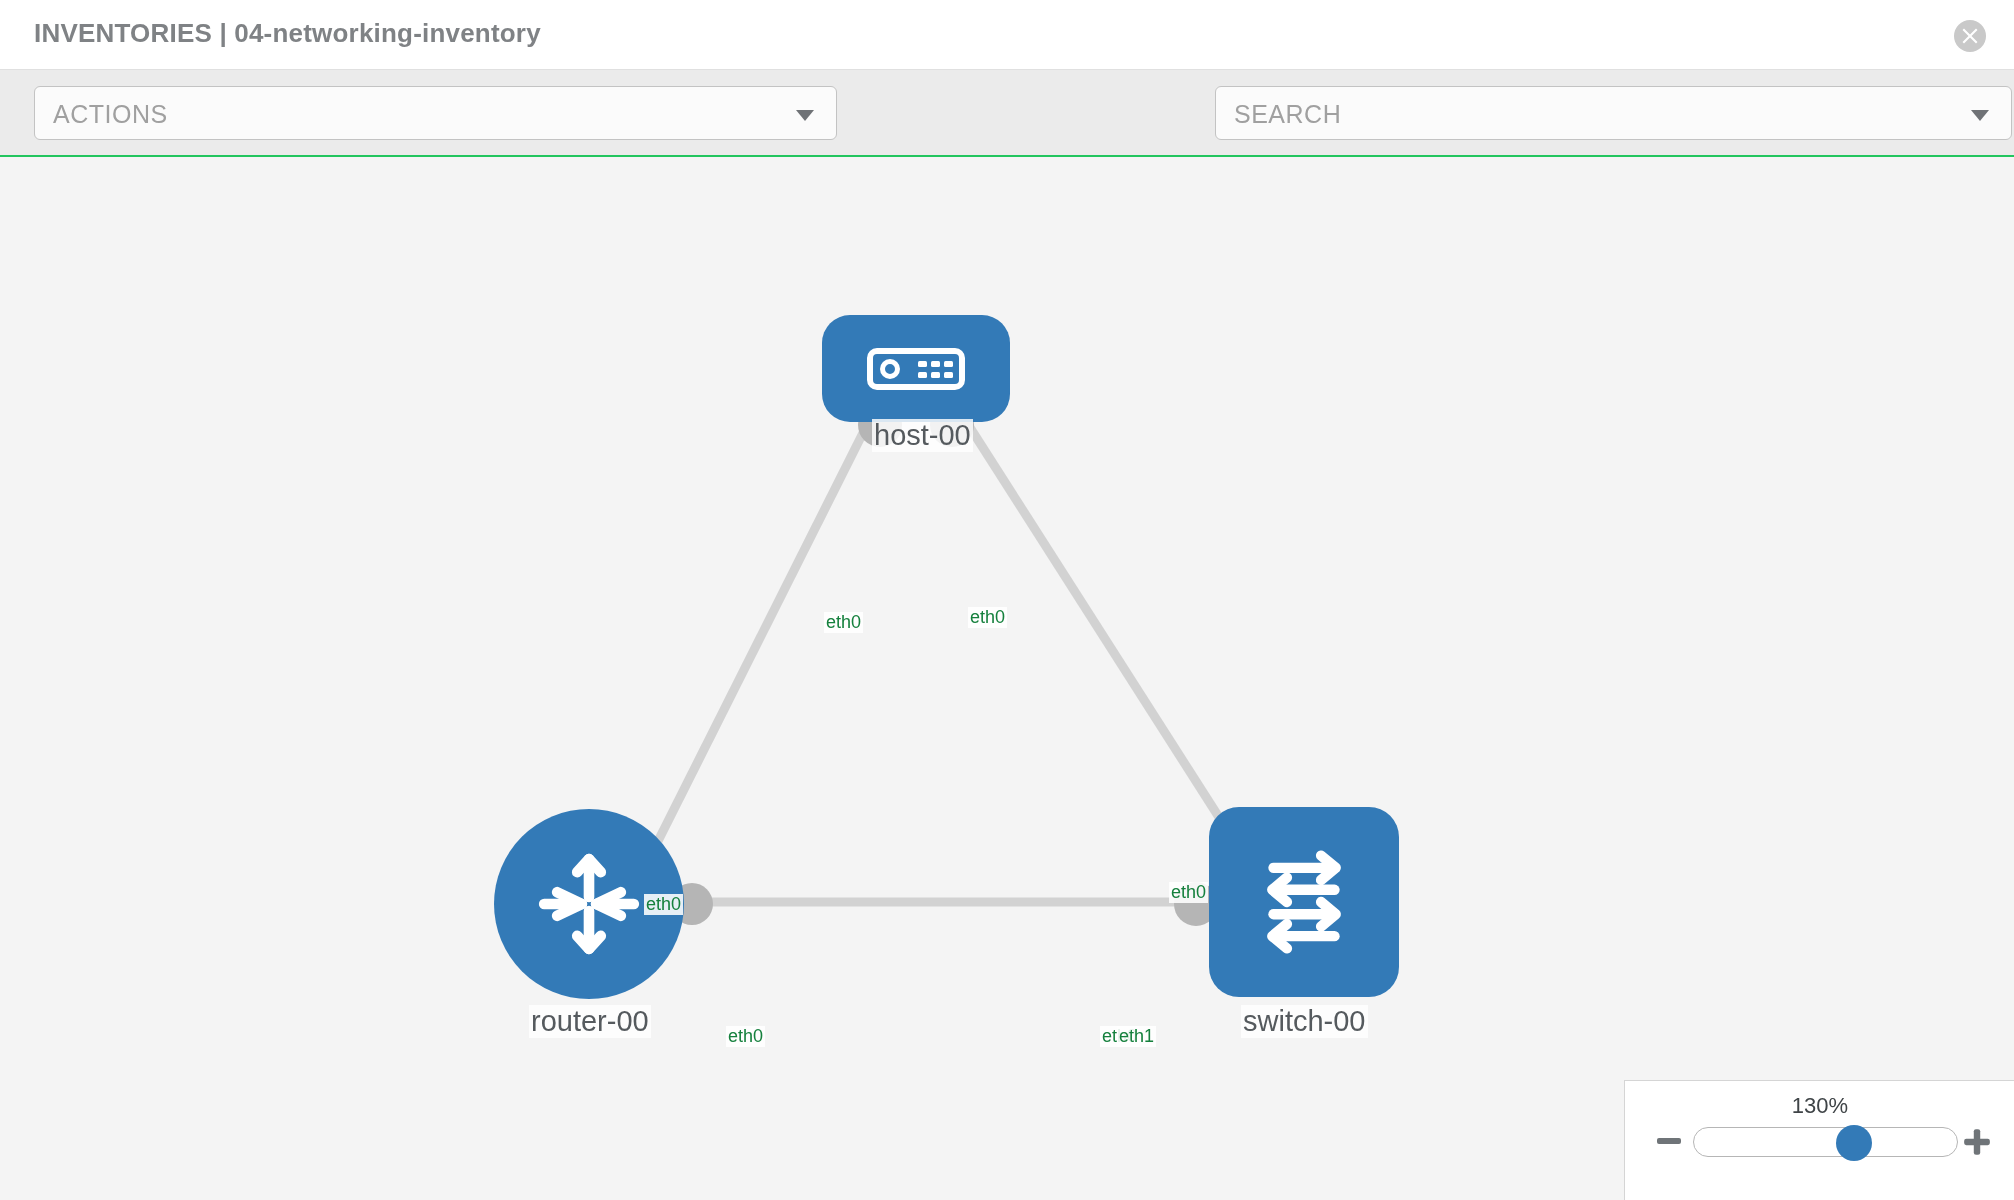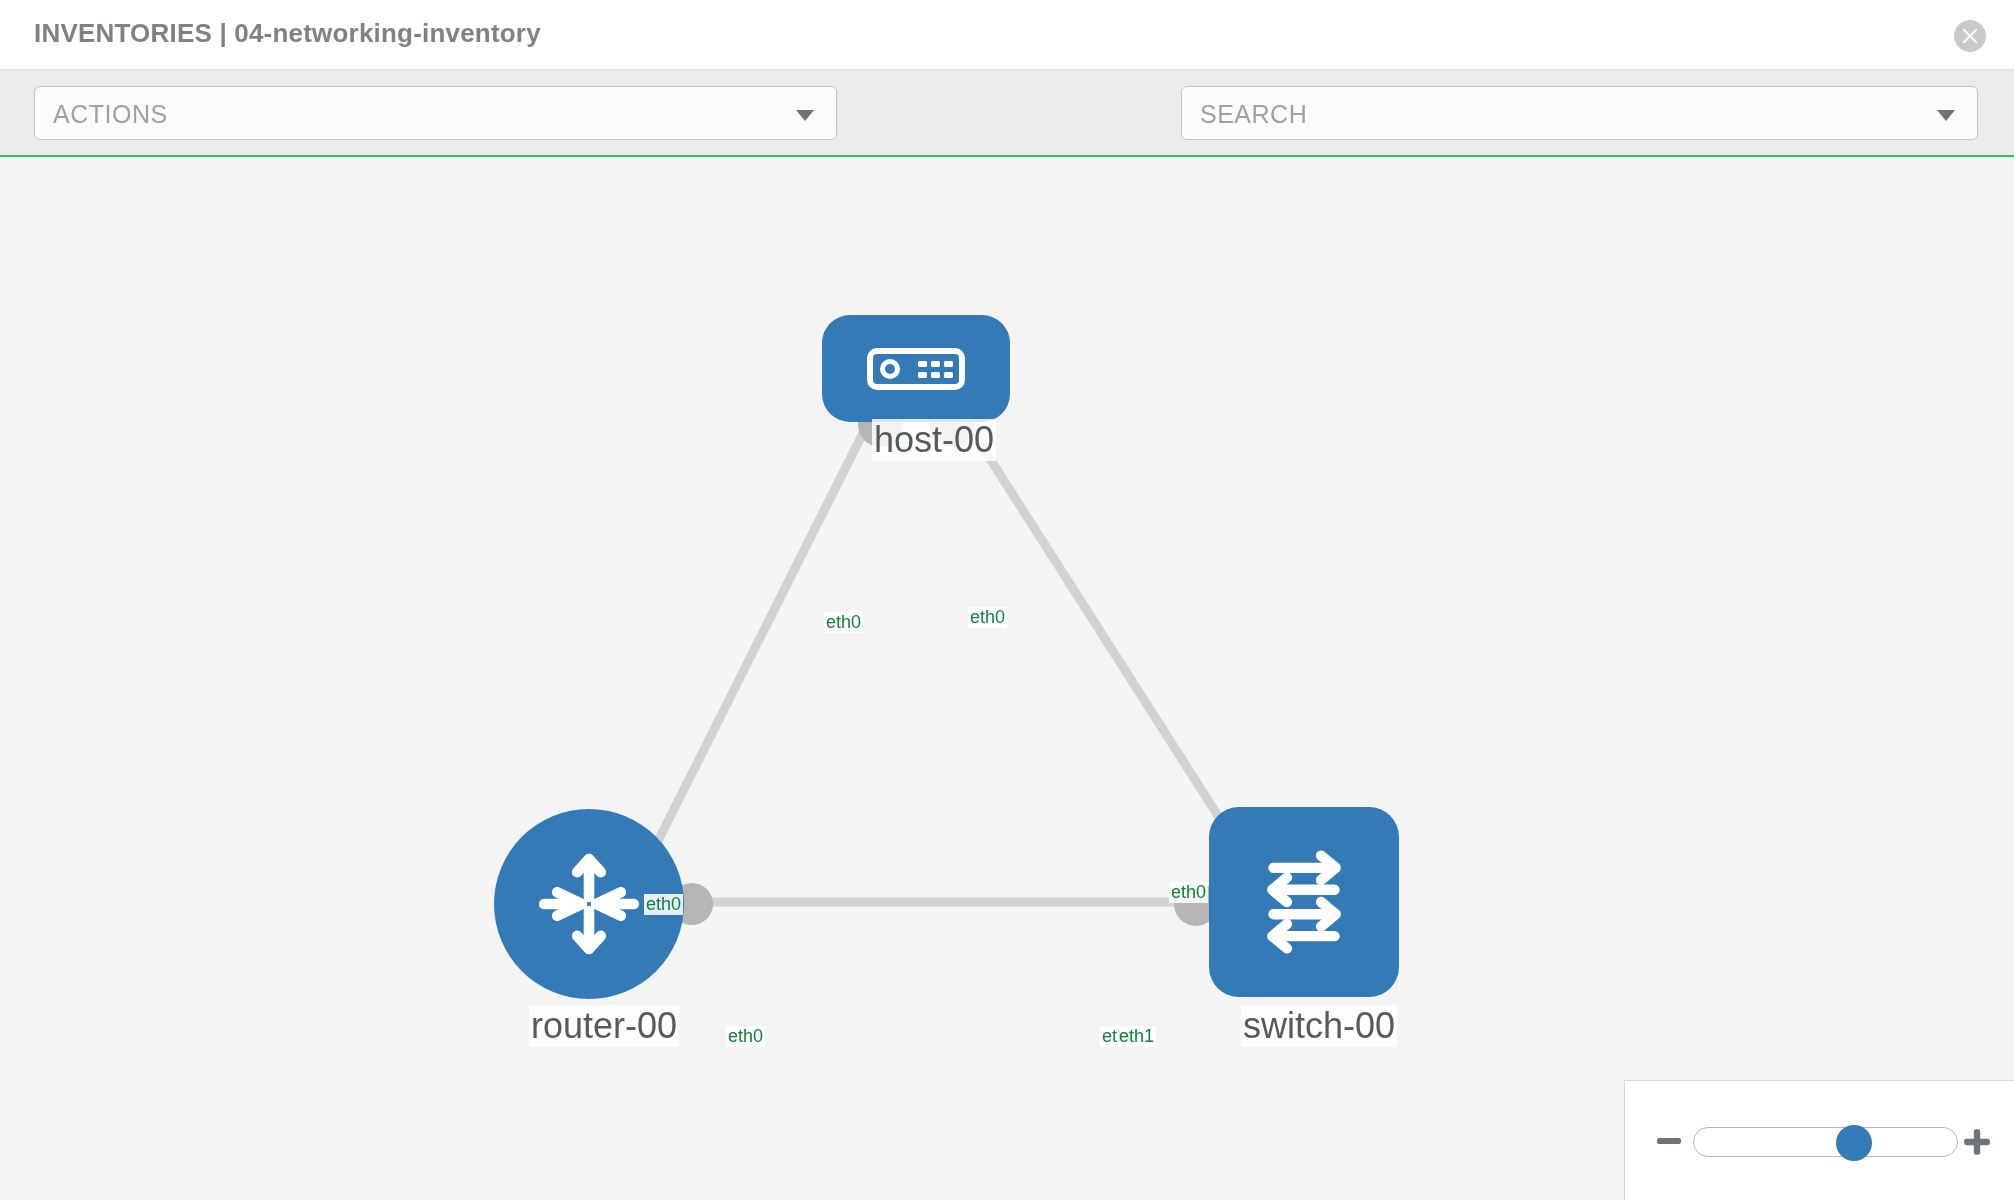--- a/index.html
+++ b/index.html
@@ -40,21 +40,21 @@
     border-bottom: 2px solid #22c55e;
   }
   .sel-box {
     position: absolute;
     background: #fbfbfb;
     border: 1px solid #c3c3c3;
     border-radius: 6px;
     height: 54px;
   }
   .sel-actions { left: 34px; top: 16px; width: 803px; }
-  .sel-search  { left: 1181px; top: 16px; width: 797px; }
+  .sel-search  { left: 1215px; top: 16px; width: 797px; }
   .sel-label {
     position: absolute; left: 18px; top: 13px;
     font-size: 25px; color: #a0a0a0;
     letter-spacing: 0.5px;
   }
   .caret {
     position: absolute; right: 22px; top: 23px;
     width: 0; height: 0;
     border-left: 9px solid transparent;
     border-right: 9px solid transparent;
@@ -78,21 +78,21 @@
 
   
   .node { position: absolute; }
   .node-shape {
     background: #337ab7;
     display: flex; align-items: center; justify-content: center;
     cursor: pointer;
   }
   .node-label {
     position: absolute;
-    font-size: 36px; color: #555a5e;
+    font-size: 29px; color: #555a5e;
     background: rgba(255,255,255,0.82);
     white-space: nowrap; padding: 0 2px;
     text-align: center;
   }
 
   
   #node-host { left: 822px; top: 158px; }
   #node-host .node-shape { width: 188px; height: 107px; border-radius: 28px; }
   #node-host .node-label { left: 50px; top: 104px; }
 
@@ -273,20 +273,21 @@
 
     <div class="if-label" style="left:1169px; top:725px;">eth0</div>
 
     <div class="if-label" style="left:726px; top:869px;">eth0</div>
 
     <div class="if-label" style="left:1100px; top:869px;">eth0</div>
 
     <div class="if-label" style="left:1117px; top:869px;">eth1</div>
 
     <div class="zoom-panel">
+      <div class="zoom-value">130%</div>
 
       <div class="zoom-minus">
         <svg width="28" height="28" viewBox="0 0 28 28" aria-hidden="true">
           <rect x="2" y="11" width="24" height="6" rx="2" fill="#6f7478"></rect>
         </svg>
       </div>
 
       <div class="zoom-track">
         <div class="zoom-handle"></div>
       </div>

